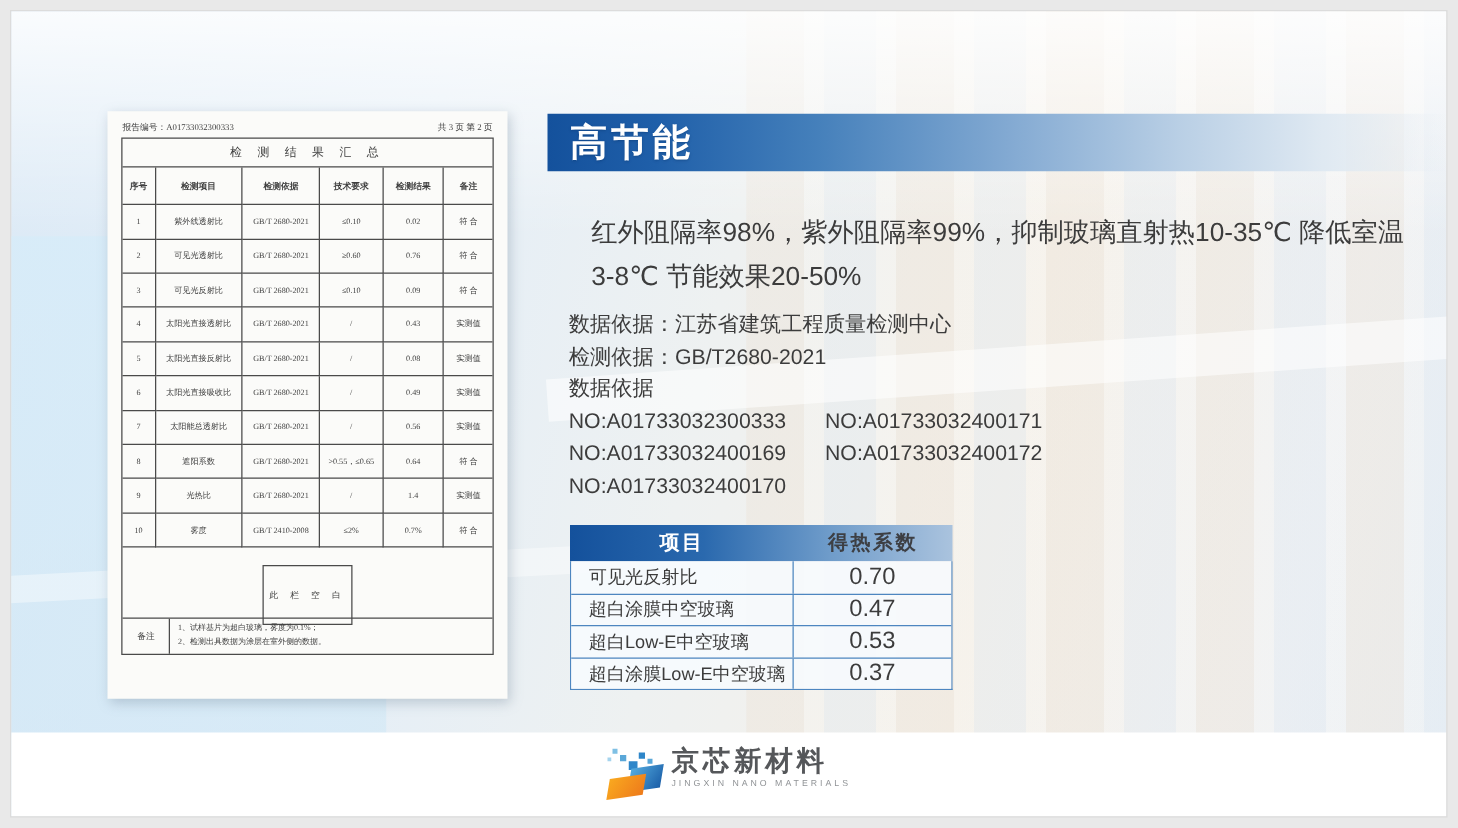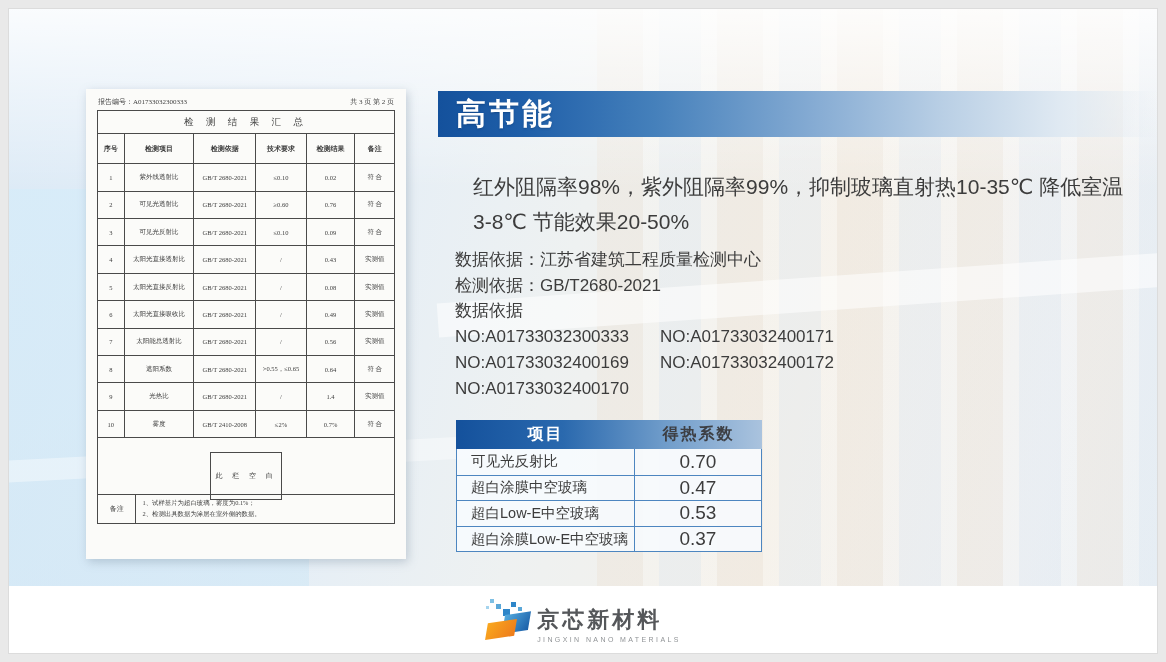--- a/index.html
+++ b/index.html
@@ -39,21 +39,21 @@
   }
   .bg-glass-left {
     position:absolute; left:0; top:180px; width:300px; height:400px;
     background:linear-gradient(180deg,rgba(214,236,249,0.75),rgba(206,231,246,0.55));
   }
   
   .footer {
     position:absolute; left:0; bottom:0; width:100%; height:67px;
     background:#ffffff; display:flex; align-items:center; justify-content:center;
   }
-  .logo { display:flex; align-items:flex-end; gap:4px; }
+  .logo { display:flex; align-items:flex-start; gap:4px; }
   .logo-icon { position:relative; width:48px; height:46px; }
   .logo-icon .orange {
     position:absolute; left:2px; top:24px; width:28px; height:17px;
     background:linear-gradient(120deg,#f9a81f,#ee7b1b);
     transform:skewX(-18deg) rotate(-9deg); z-index:2;
   }
   .logo-icon .blue {
     position:absolute; left:19px; top:16px; width:25px; height:19px;
     background:linear-gradient(120deg,#54abdf,#1b5fa8);
     transform:skewX(-18deg) rotate(-9deg); z-index:1;

